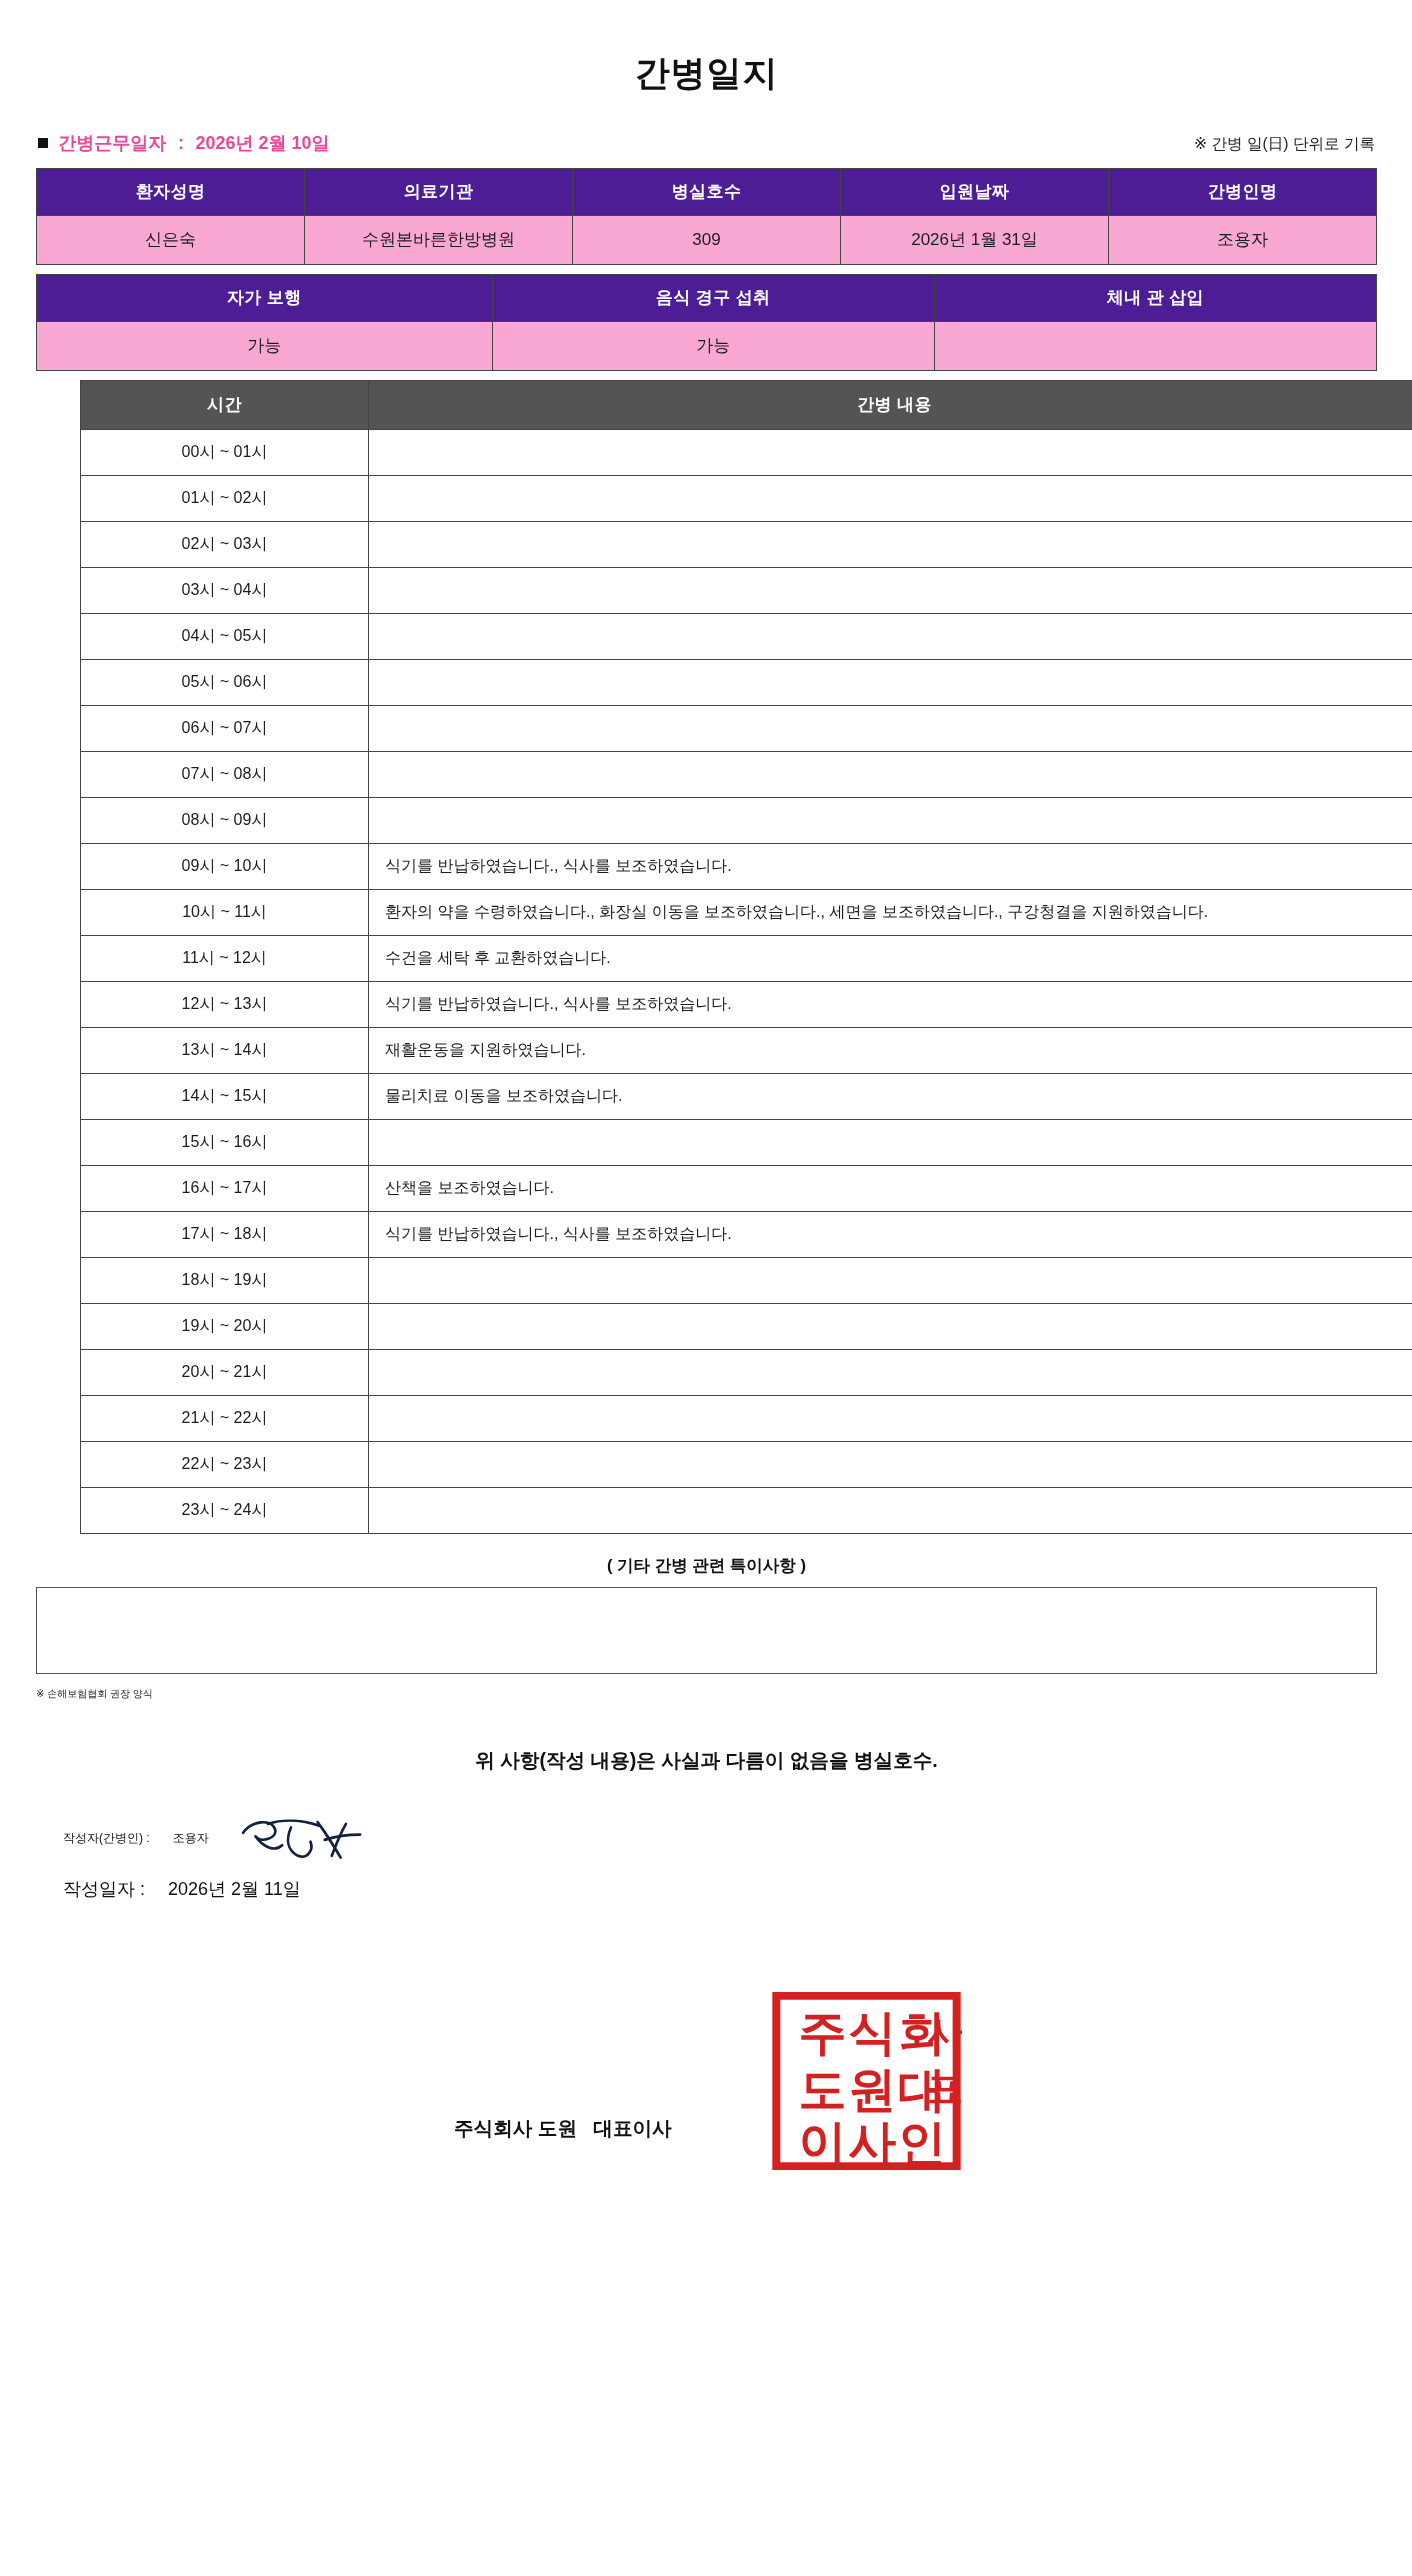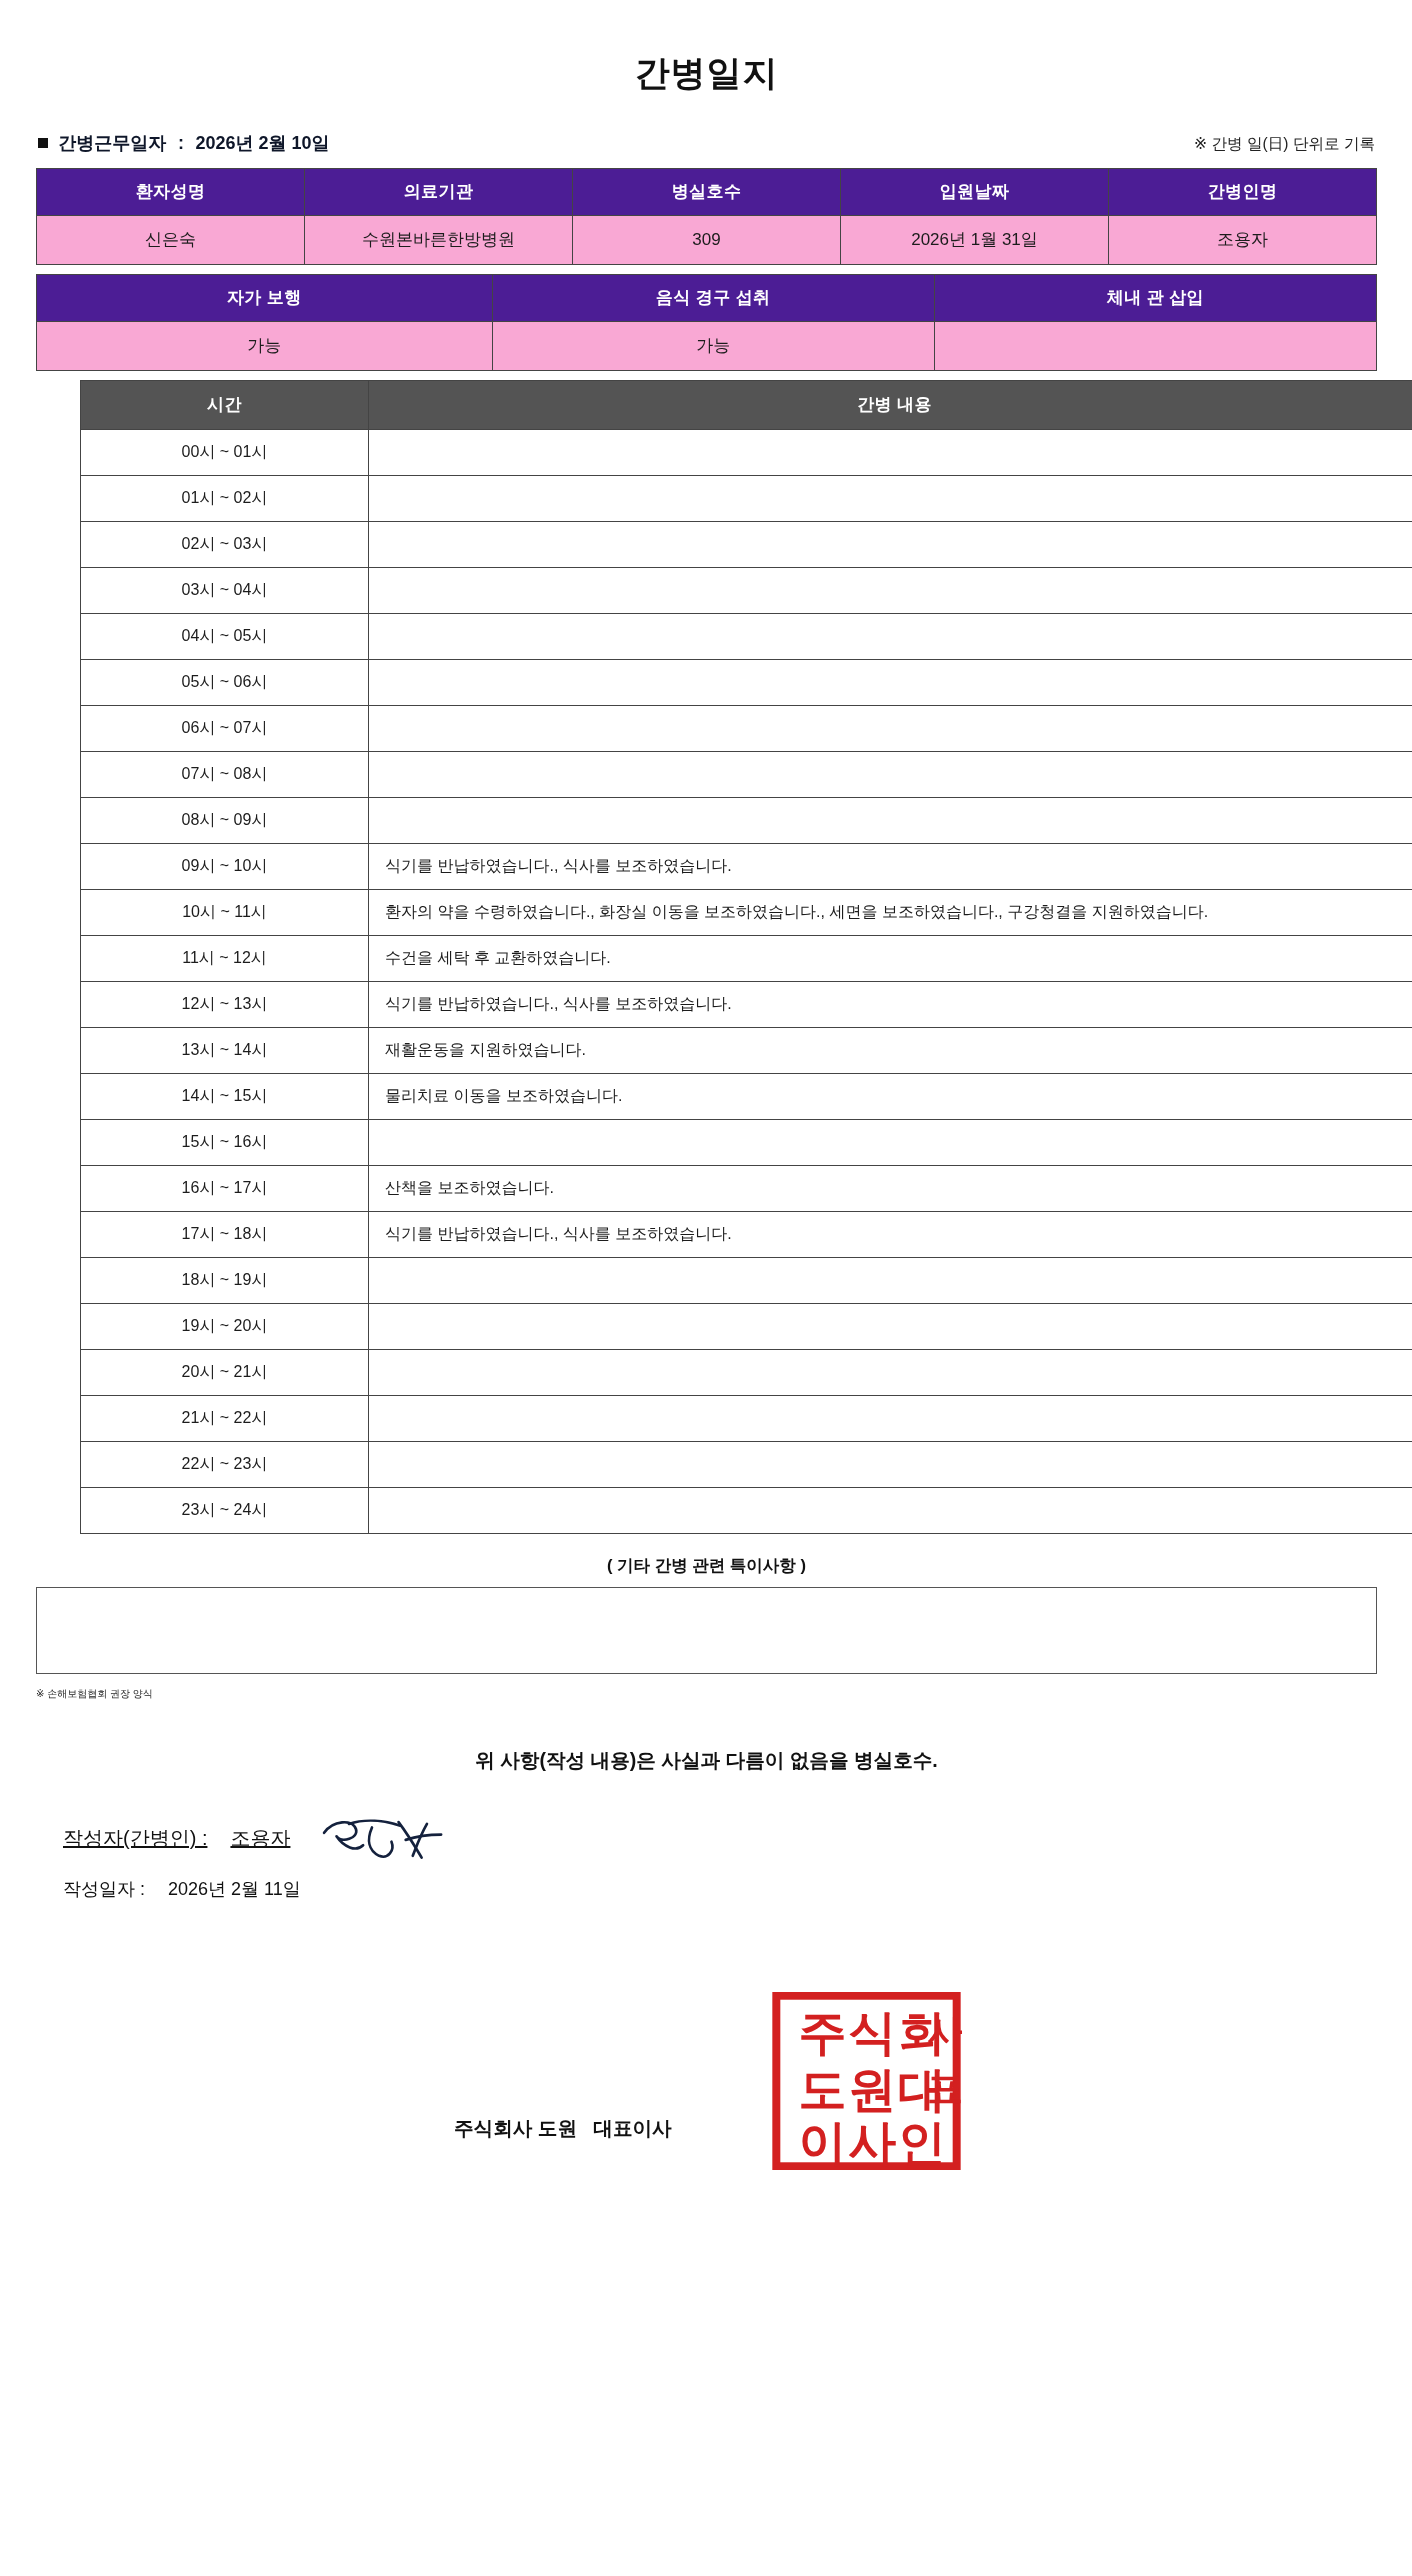--- a/index.html
+++ b/index.html
@@ -46,21 +46,21 @@
   
   .meta-row {
     display: flex;
     align-items: flex-end;
     justify-content: space-between;
     padding: 0 1.8px 12.5px 1.8px;
   }
   .meta-left {
     font-size: 18px;
     font-weight: bold;
-    color: #0f172a;
+    color: #ec4899;
     display: flex;
     align-items: center;
     gap: 8px;
   }
   .bullet-square {
     display: inline-block;
     width: 10.7px;
     height: 10.7px;
     background: #111;
     margin-right: 1.8px;
@@ -149,25 +149,24 @@
   .confirm-line {
     text-align: center;
     font-size: 19.6px;
     font-weight: bold;
     padding: 46px 0 39px 0;
     color: #111;
   }
   .sign-row {
     display: flex;
     align-items: center;
-    font-size: 20px;
+    font-size: 12px;
     padding: 0 0 0 27px;
     color: #111;
     height: 52px;
-    text-decoration: underline;
   }
   .sign-label { font-weight: normal; }
   .sign-value { padding-left: 23px; font-weight: normal; }
   .signature-mark {
     position: relative;
     margin-left: 27px;
     width: 133px;
     height: 52px;
   }
   .sign-row2 {

